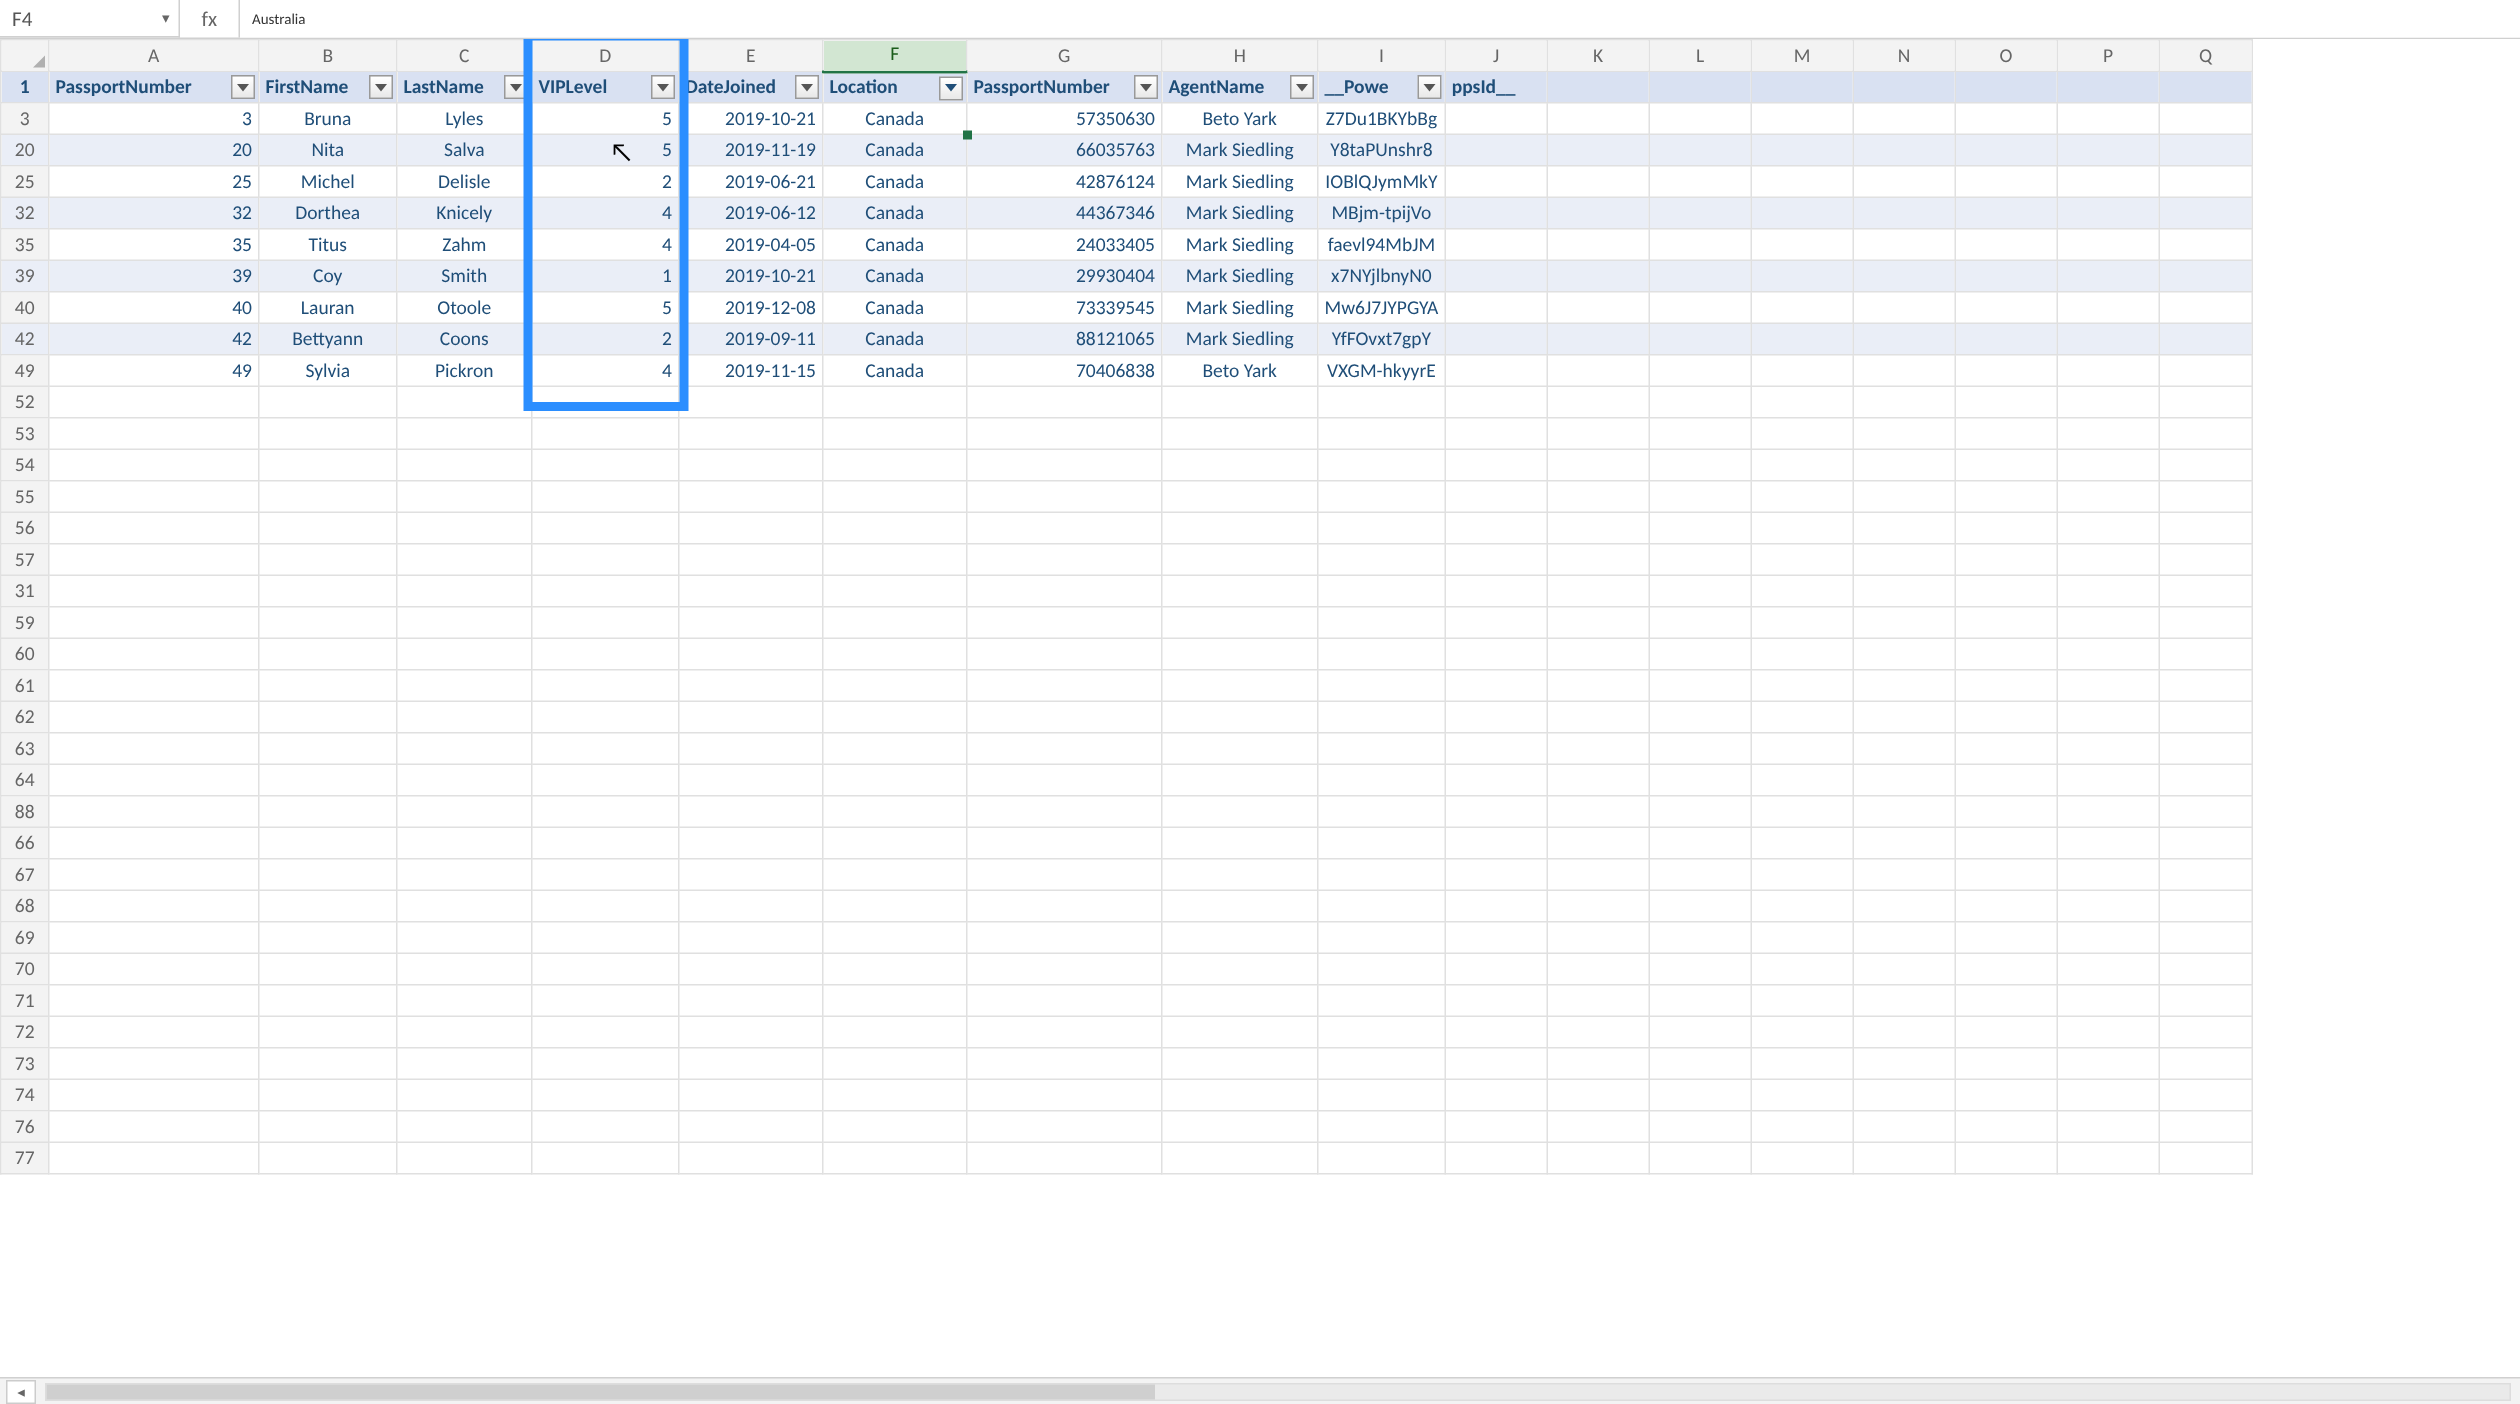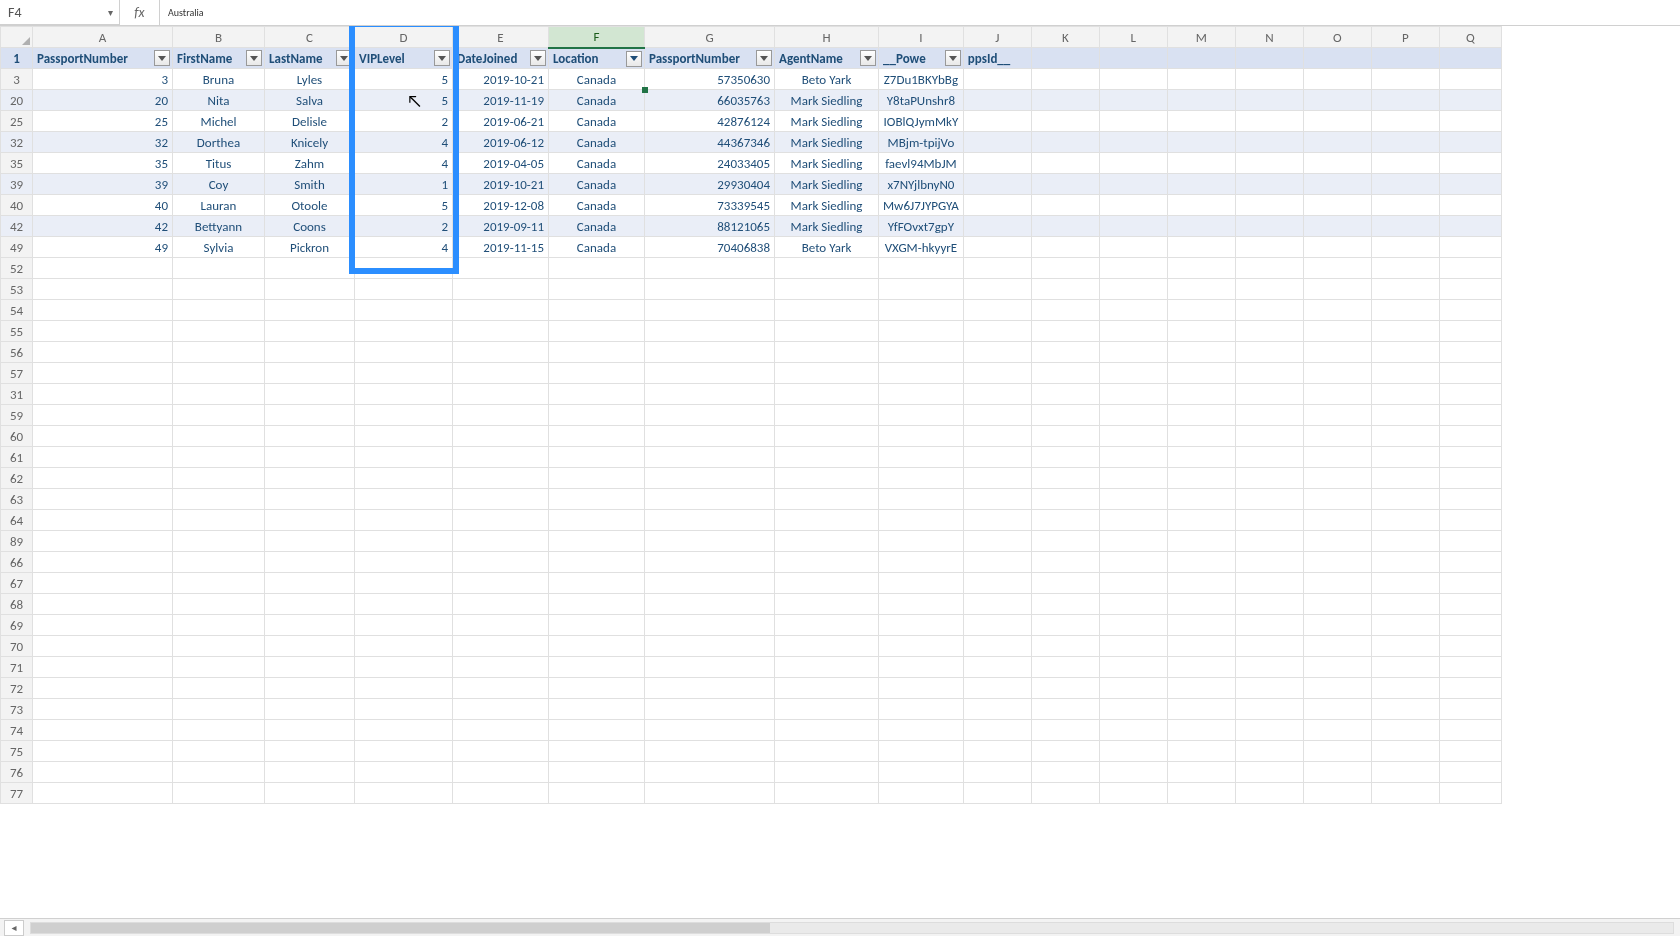--- a/index.html
+++ b/index.html
@@ -37,21 +37,20 @@
     position: absolute;
     right: 6px;
     top: 50%;
     transform: translateY(-50%);
     font-size: 10px;
     color: #666;
   }
   .fx-label {
     width: 40px;
     text-align: center;
-    font-style: italic;
     color: #666;
     border-right: 1px solid #d0d0d0;
     height: 100%;
     display: flex;
     align-items: center;
     justify-content: center;
   }
   .formula-input {
     flex: 1;
     height: 100%;
@@ -712,21 +711,21 @@
           <td class="cJ"></td>
           <td class="cK"></td>
           <td class="cL"></td>
           <td class="cM"></td>
           <td class="cN"></td>
           <td class="cO"></td>
           <td class="cP"></td>
           <td class="cQ"></td>
         </tr>
         <tr>
-          <td class="row-hdr">89</td>
+          <td class="row-hdr">88</td>
           <td class="cA"></td>
           <td class="cB"></td>
           <td class="cC"></td>
           <td class="cD"></td>
           <td class="cE"></td>
           <td class="cF"></td>
           <td class="cG"></td>
           <td class="cH"></td>
           <td class="cI"></td>
           <td class="cJ"></td>
@@ -893,40 +892,20 @@
           <td class="cK"></td>
           <td class="cL"></td>
           <td class="cM"></td>
           <td class="cN"></td>
           <td class="cO"></td>
           <td class="cP"></td>
           <td class="cQ"></td>
         </tr>
         <tr>
           <td class="row-hdr">74</td>
-          <td class="cA"></td>
-          <td class="cB"></td>
-          <td class="cC"></td>
-          <td class="cD"></td>
-          <td class="cE"></td>
-          <td class="cF"></td>
-          <td class="cG"></td>
-          <td class="cH"></td>
-          <td class="cI"></td>
-          <td class="cJ"></td>
-          <td class="cK"></td>
-          <td class="cL"></td>
-          <td class="cM"></td>
-          <td class="cN"></td>
-          <td class="cO"></td>
-          <td class="cP"></td>
-          <td class="cQ"></td>
-        </tr>
-        <tr>
-          <td class="row-hdr">75</td>
           <td class="cA"></td>
           <td class="cB"></td>
           <td class="cC"></td>
           <td class="cD"></td>
           <td class="cE"></td>
           <td class="cF"></td>
           <td class="cG"></td>
           <td class="cH"></td>
           <td class="cI"></td>
           <td class="cJ"></td>

